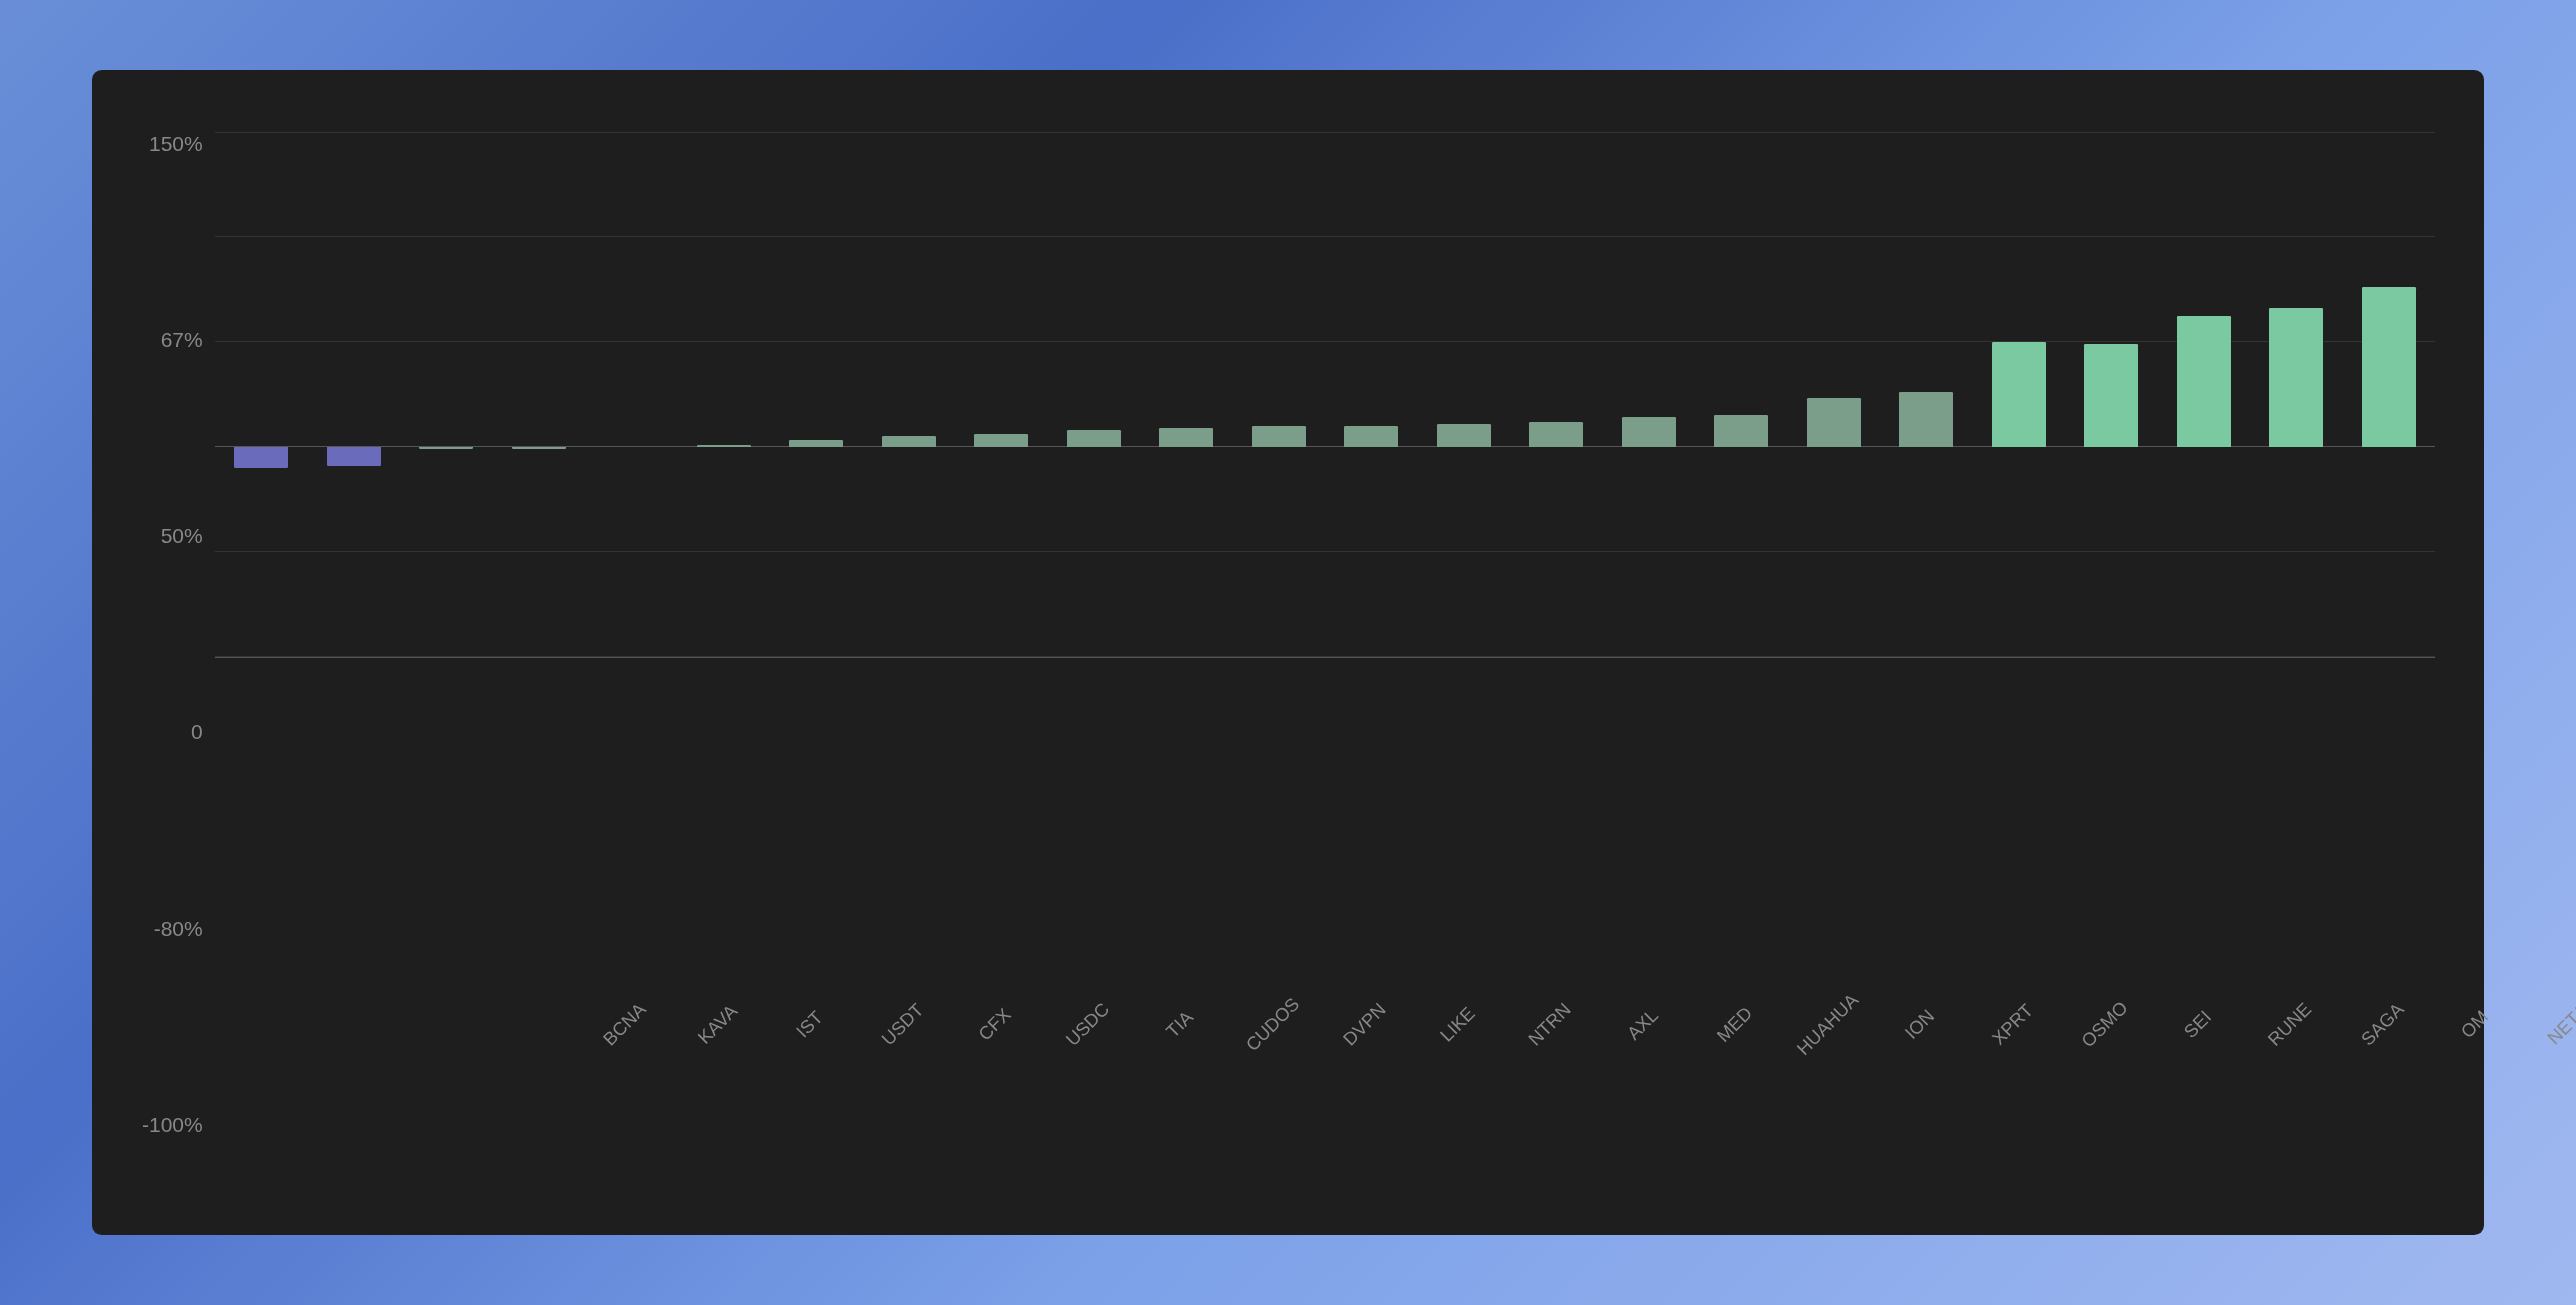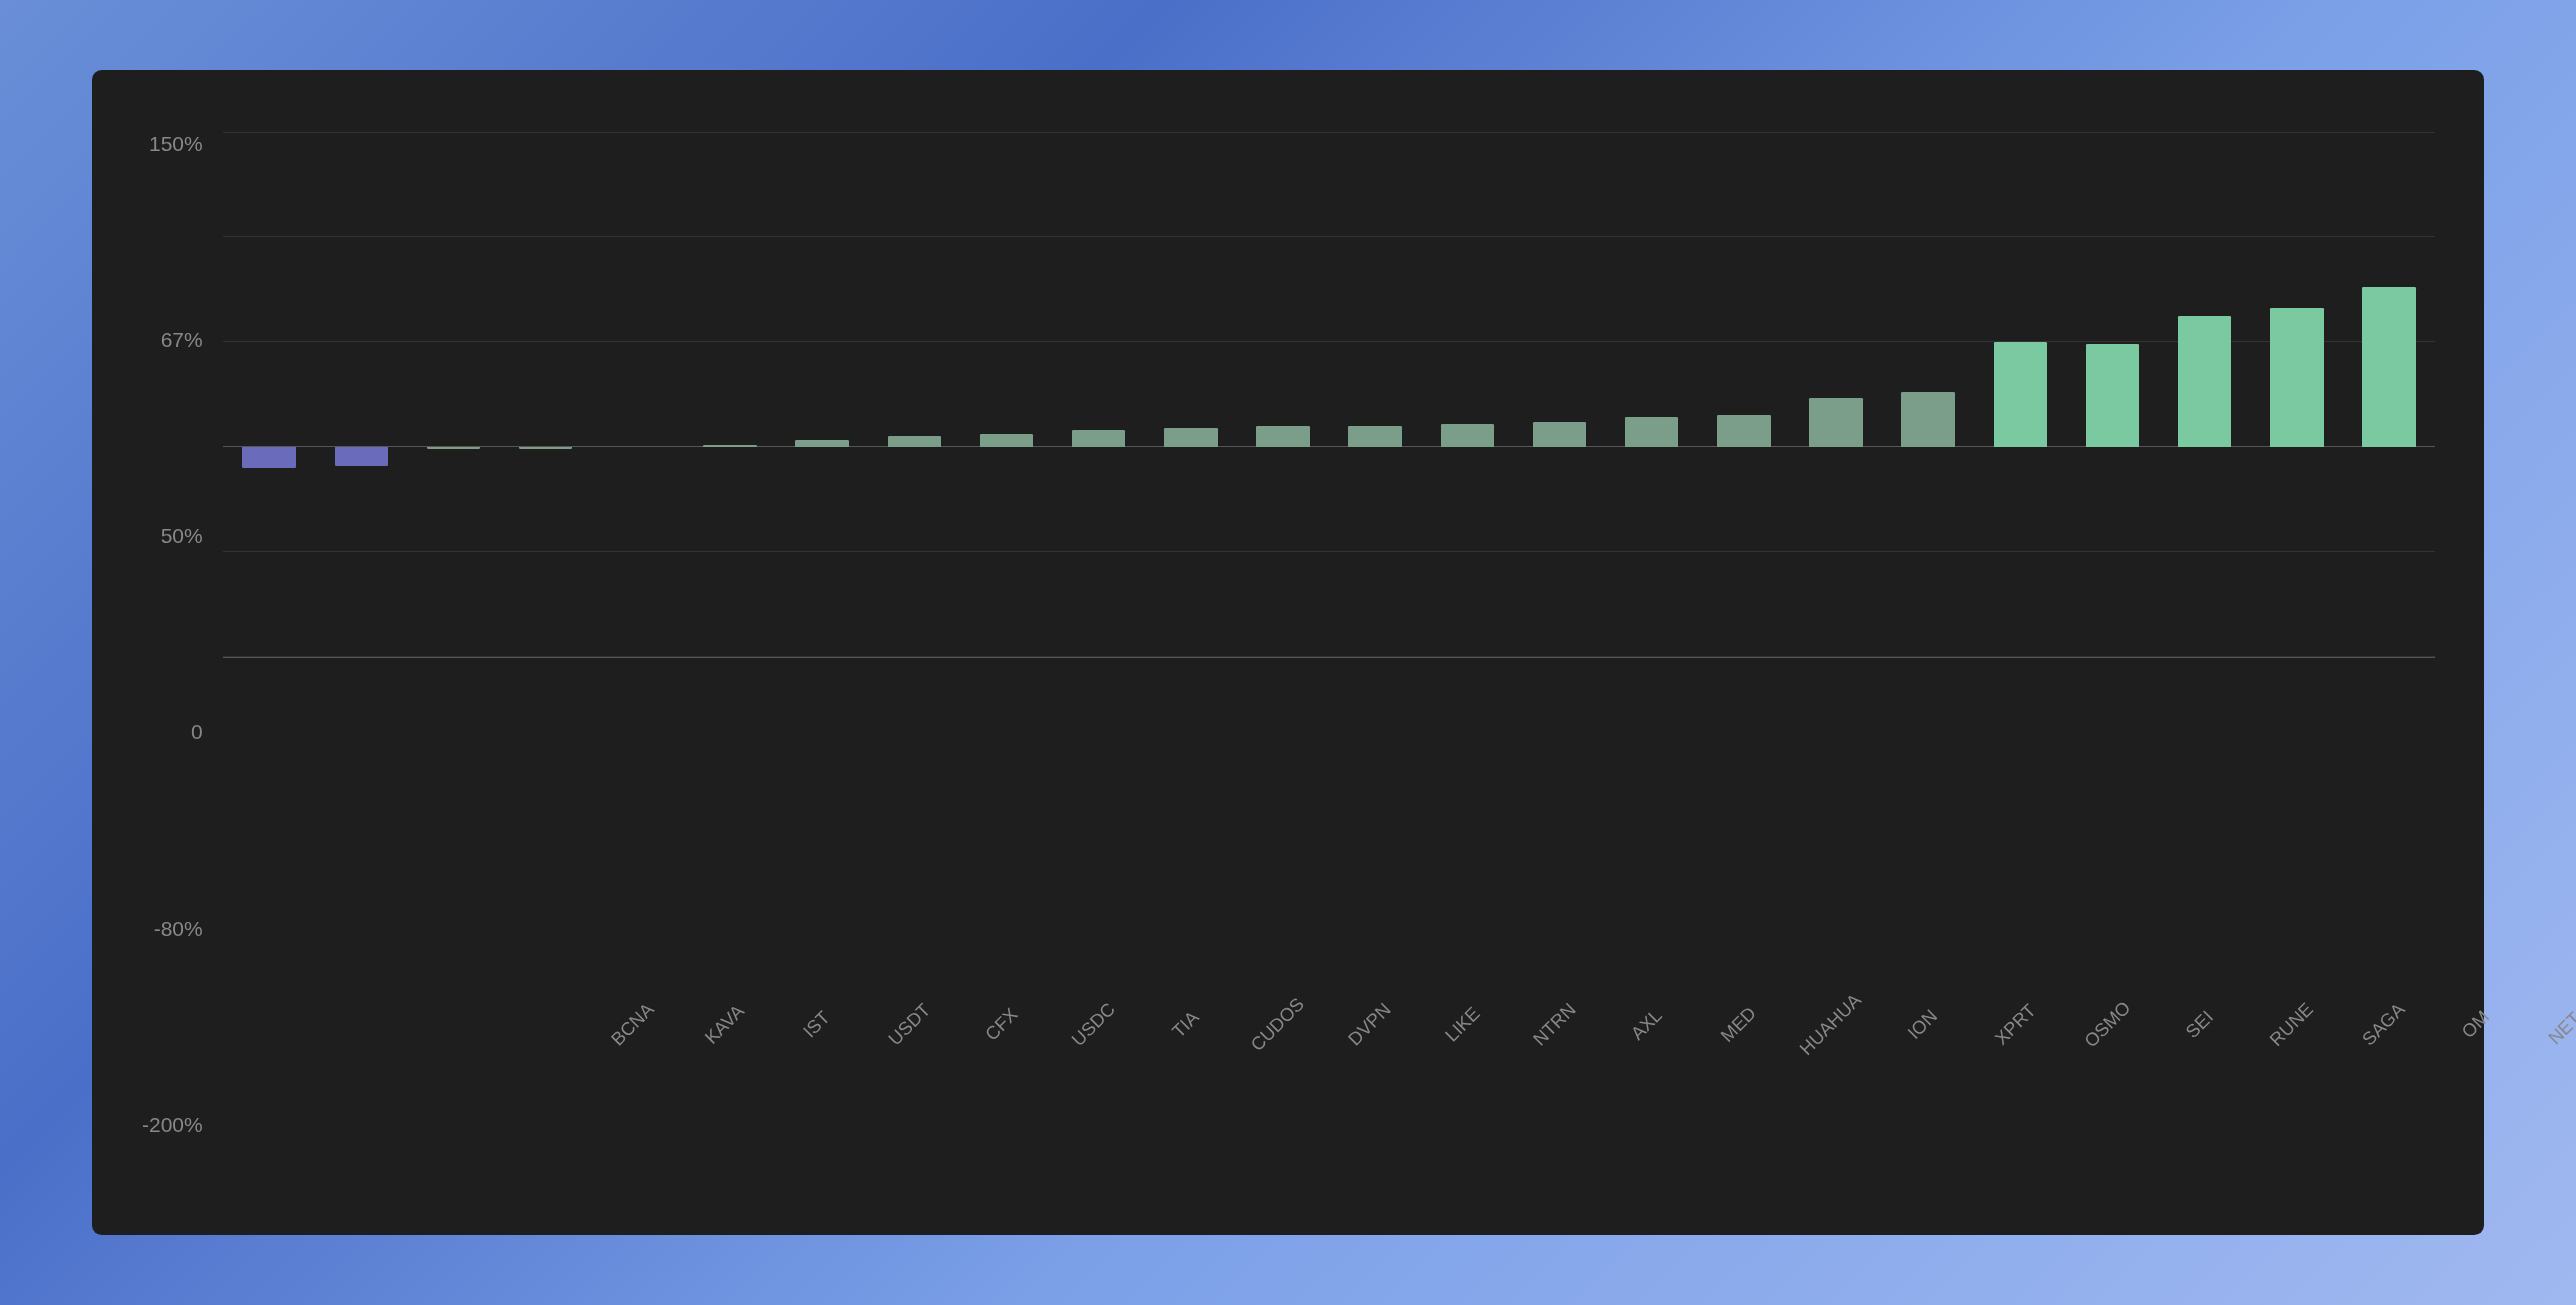--- a/index.html
+++ b/index.html
@@ -46,21 +46,21 @@
     }
     .chart-type-btn.active {
       color: #e0e0e0;
       text-decoration: underline;
       font-weight: 600;
     }
     .chart-area {
       flex: 1;
       display: flex;
       flex-direction: row;
-      gap: 8px;
+      gap: 0;
     }
     .y-axis {
       width: 74px;
       display: flex;
       flex-direction: column;
       justify-content: space-between;
       padding-bottom: 49px;
     }
     .y-label {
       font-size: 21px;
@@ -161,21 +161,21 @@
 
   <div class="chart-area">
 
     <div class="y-axis">
 
     <div class="y-label">150%</div>
         <div class="y-label">67%</div>
         <div class="y-label">50%</div>
         <div class="y-label">0</div>
         <div class="y-label">-80%</div>
-        <div class="y-label">-200%</div>
+        <div class="y-label">-100%</div>
       </div>
 
     <div class="chart-inner">
       <div class="grid-and-bars">
 
       <div class="grid-lines">
             <div class="grid-line"></div>
             <div class="grid-line"></div>
             <div class="grid-line"></div>
             <div class="zero-line"></div>

